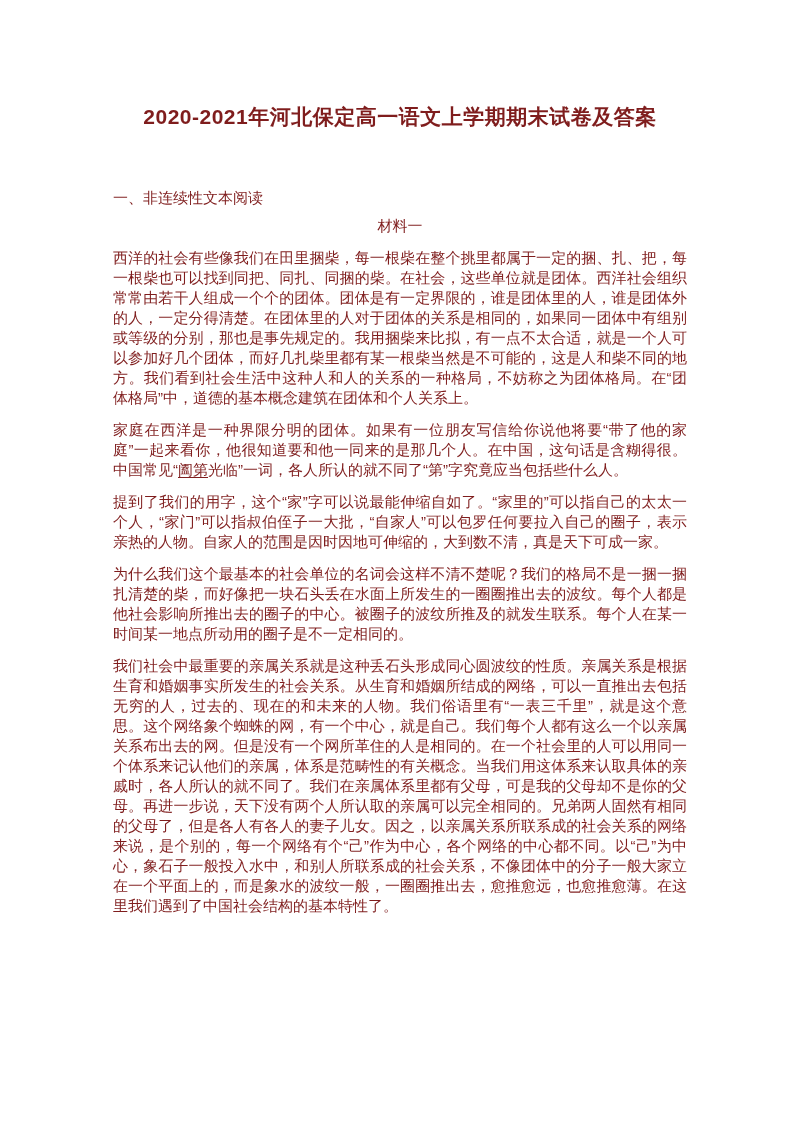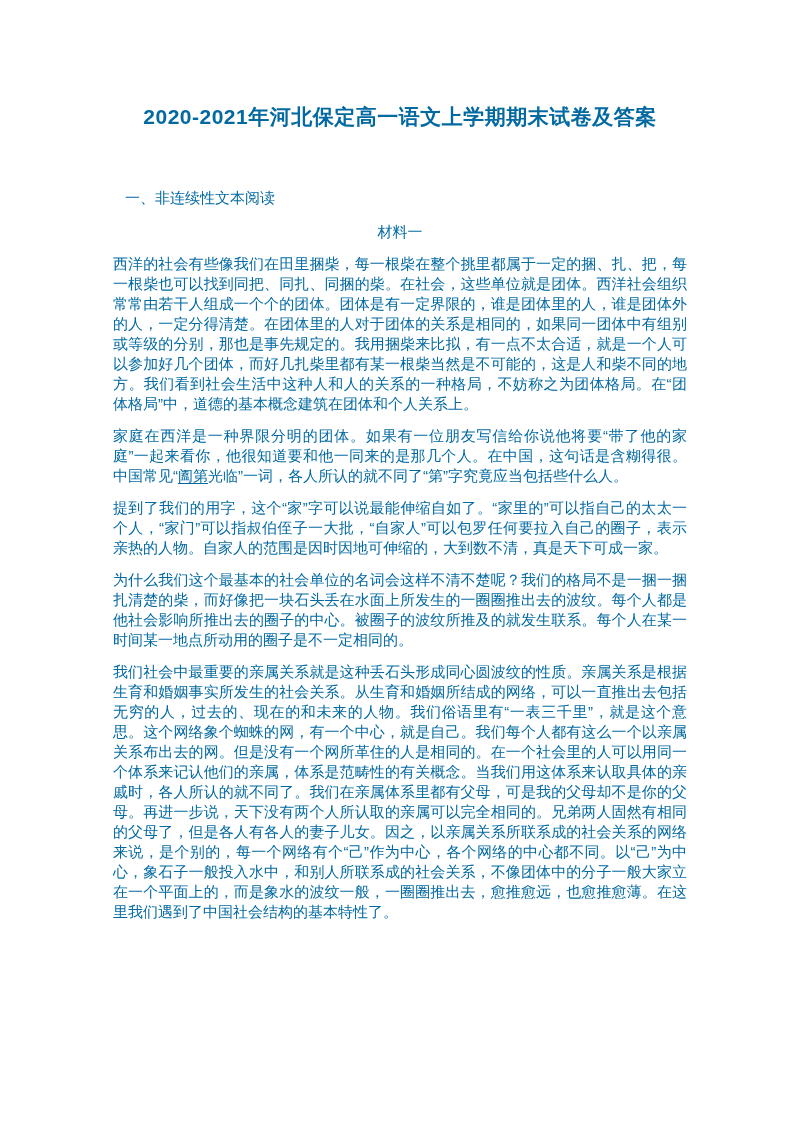--- a/index.html
+++ b/index.html
@@ -5,38 +5,38 @@
   html, body {
     margin: 0;
     padding: 0;
     background: #ffffff;
   }
   .page {
     position: relative;
     width: 794px;
     height: 1123px;
     background: #ffffff;
-    color: #0369a1;
+    color: #7f1d1d;
     box-sizing: border-box;
     padding: 103px 107px 0 113px;
     overflow: hidden;
     font-family: "Liberation Sans", "DejaVu Sans", sans-serif;
   }
   .doc-title {
     font-size: 21px;
     line-height: 27px;
     font-weight: 700;
     text-align: center;
     margin: 0 0 56px 0;
     letter-spacing: 0.5px;
   }
   .line {
     font-size: 15px;
     line-height: 24px;
-    margin: 12px;
+    margin: 0;
   }
   .para {
     font-size: 15px;
     line-height: 20px;
     margin: 12px 0 0 0;
     text-align: justify;
     text-justify: inter-ideograph;
   }
   .material-label {
     margin-top: 6px;

